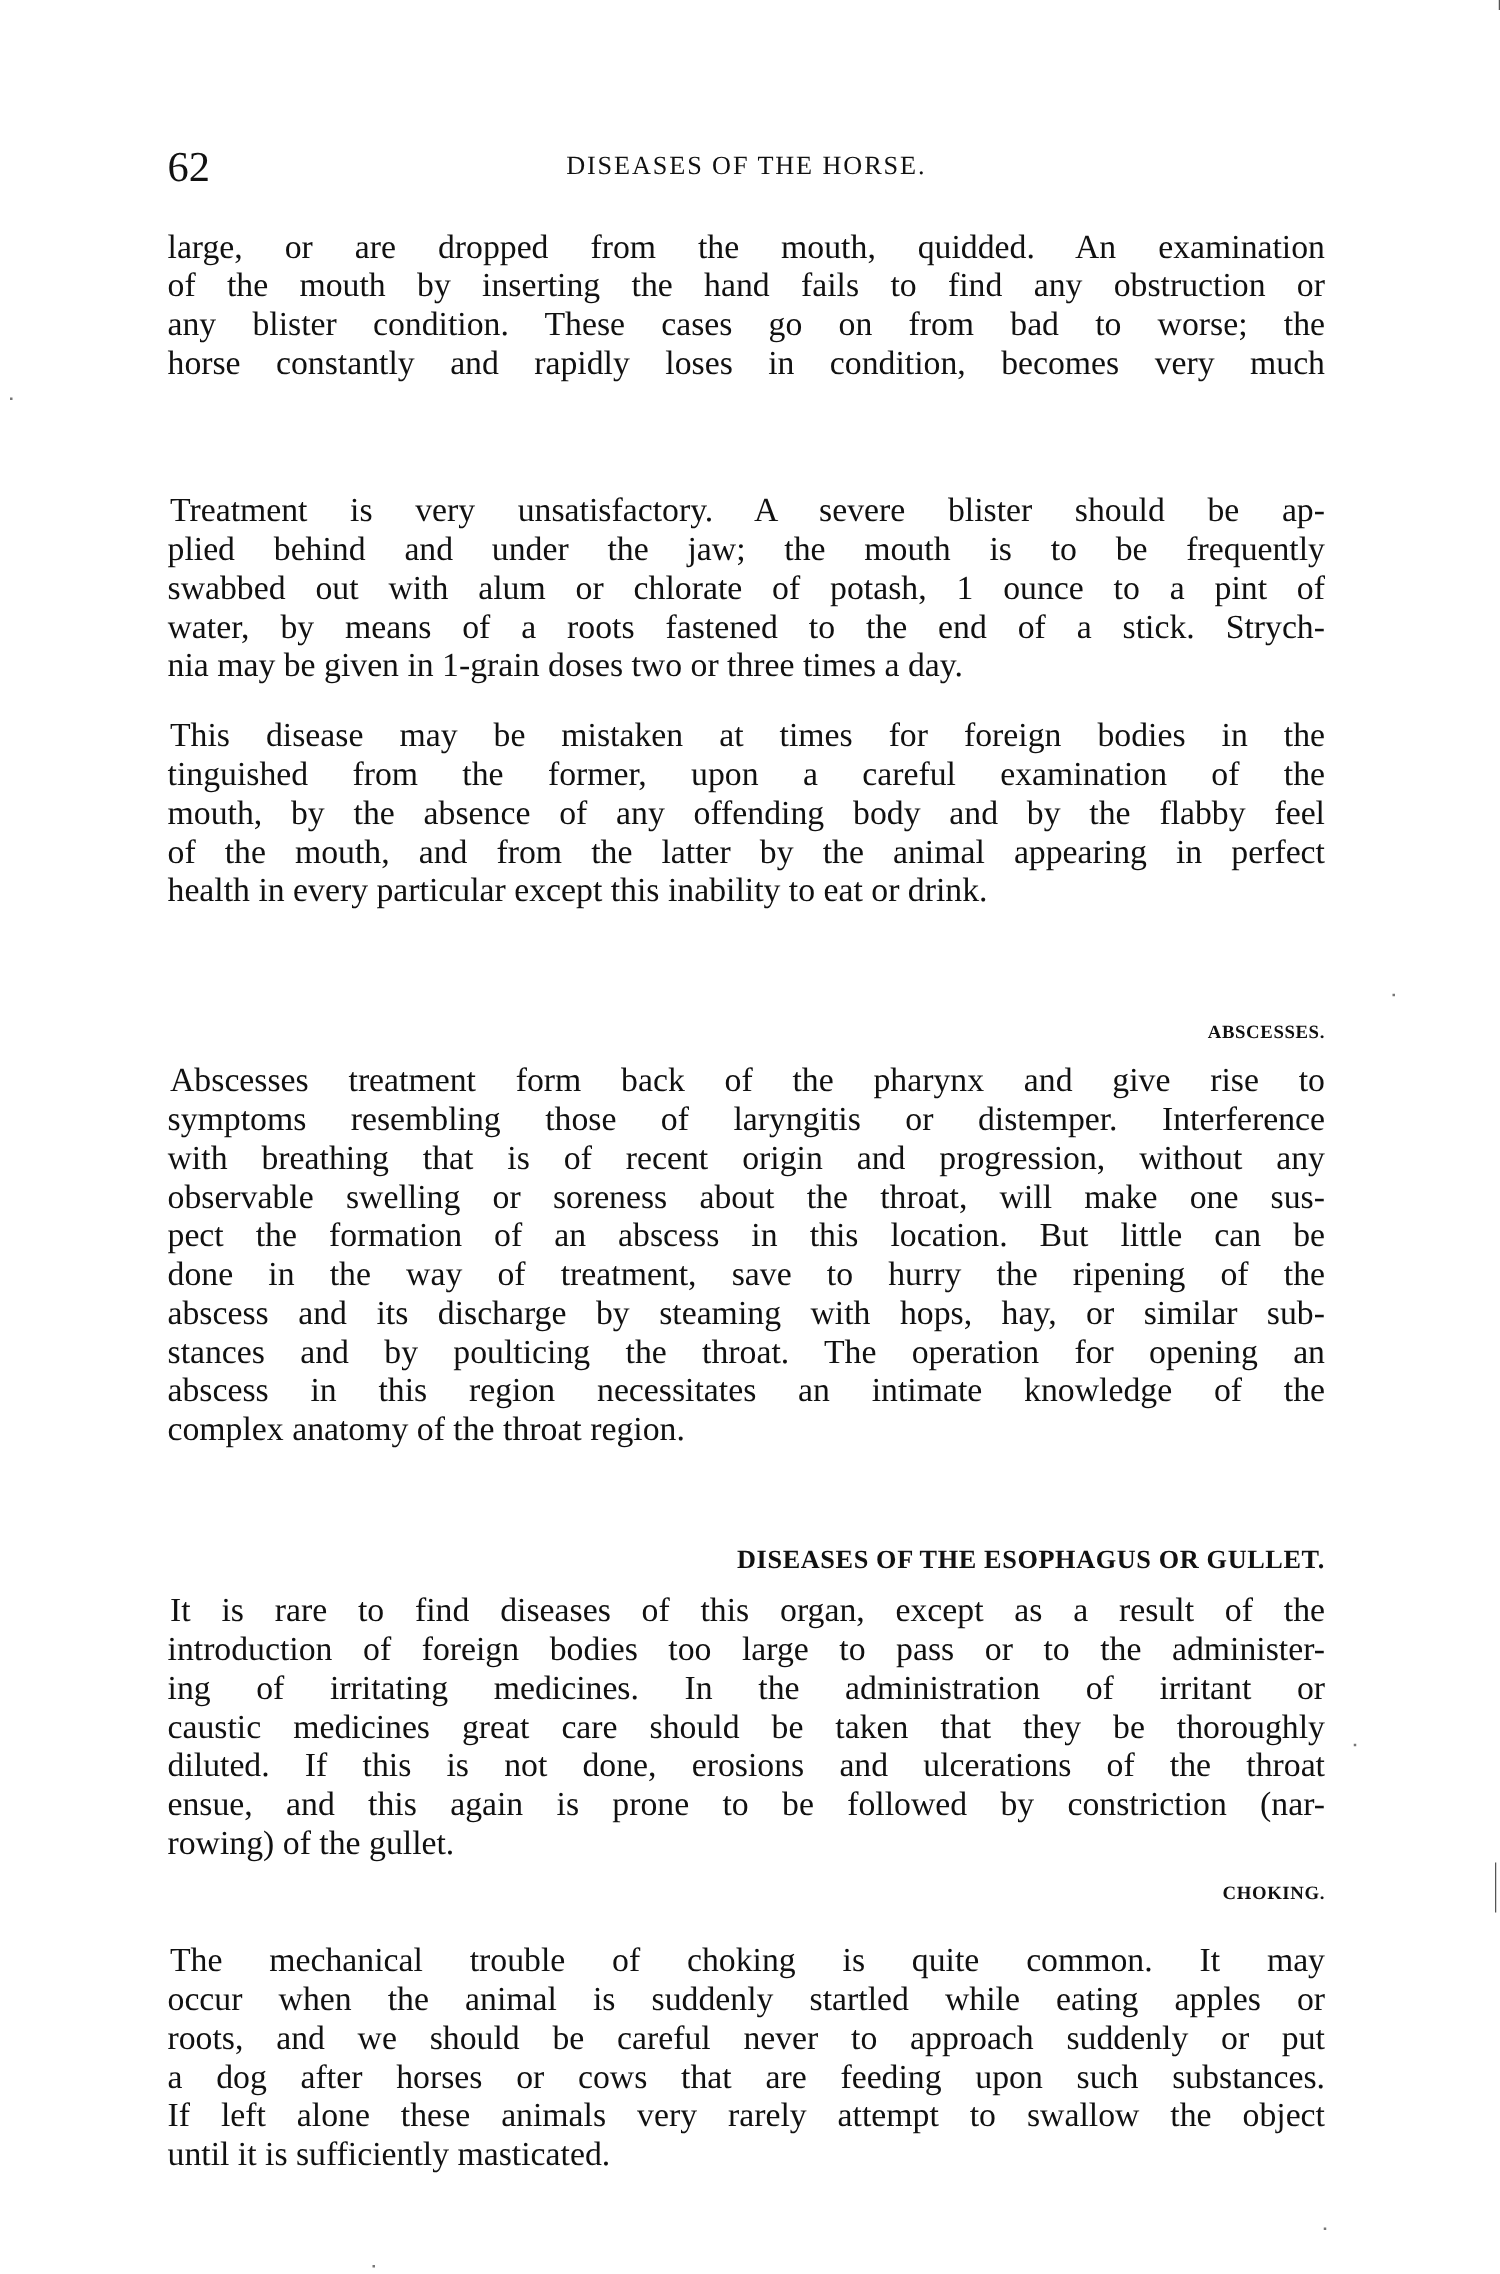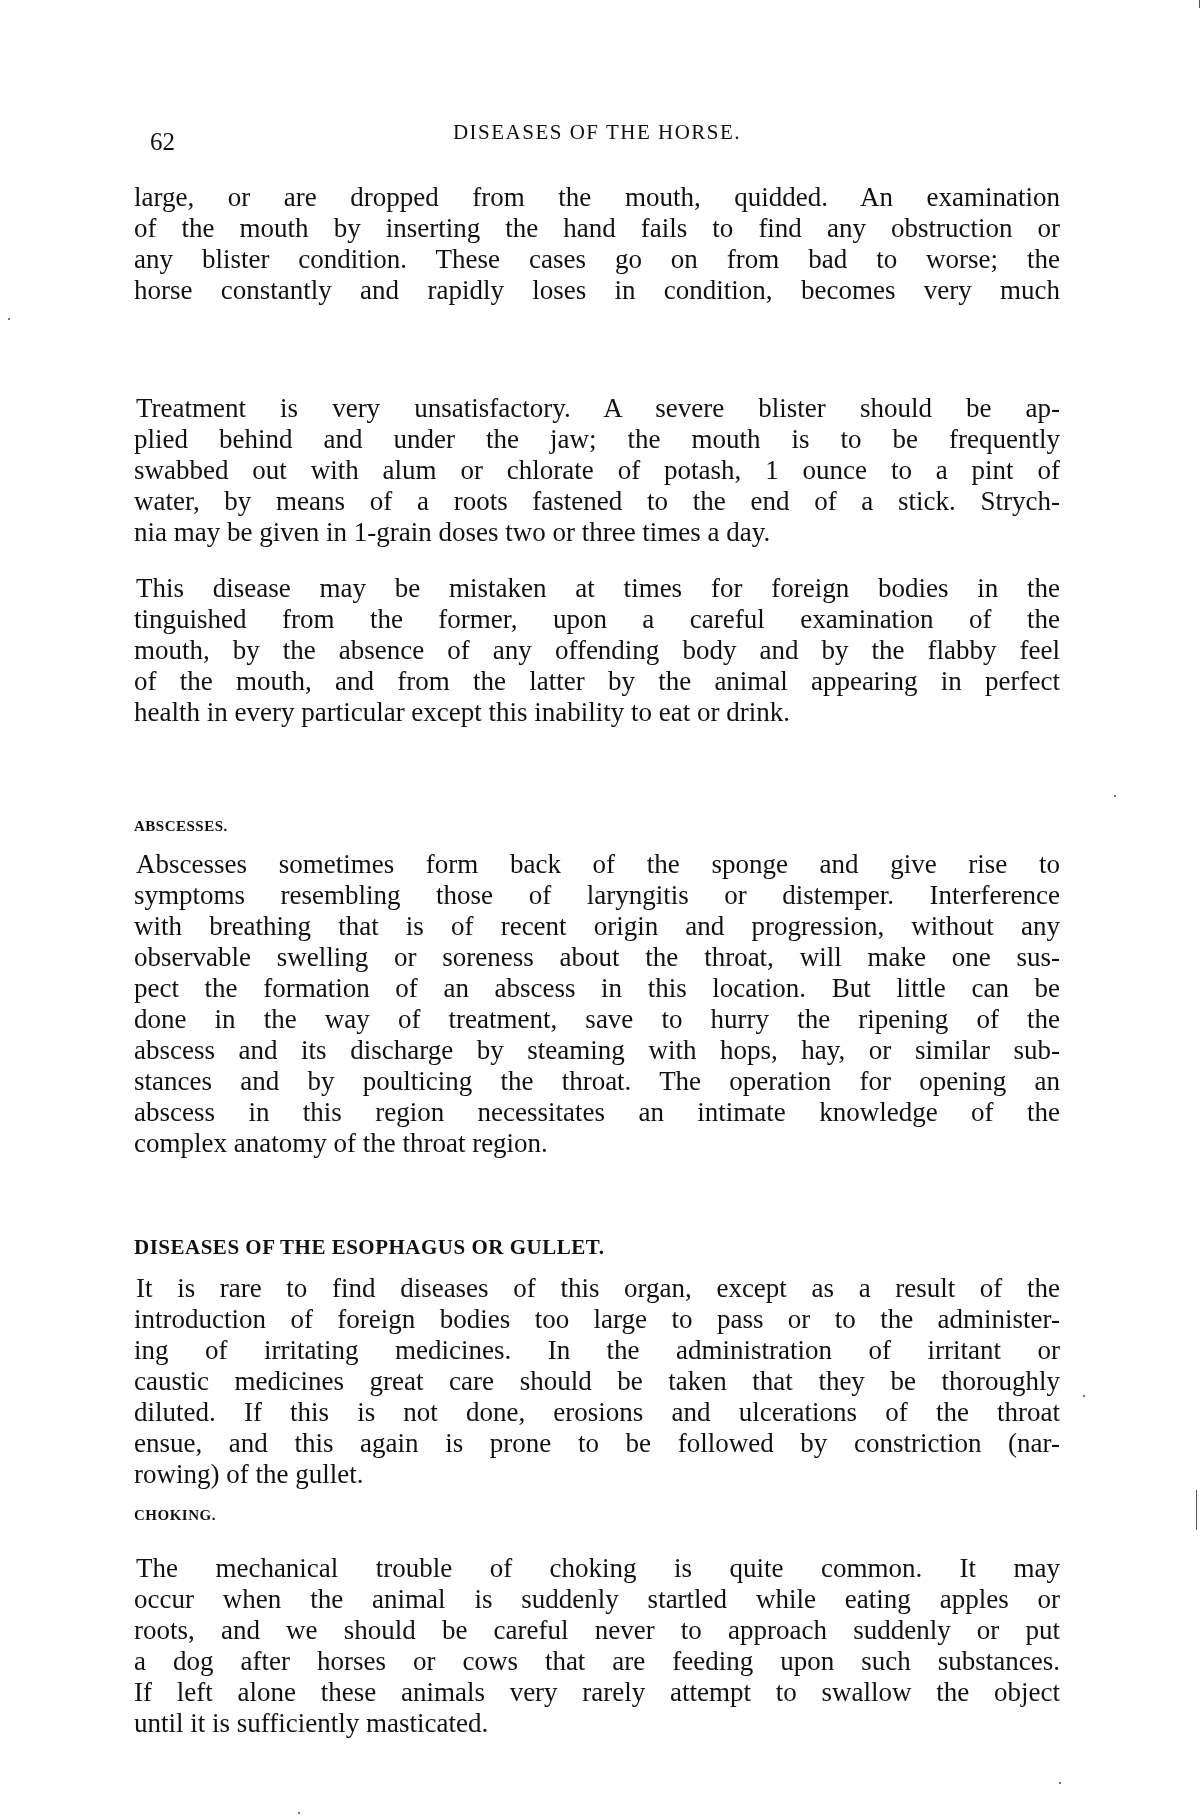--- a/index.html
+++ b/index.html
@@ -1,24 +1,24 @@
 <!DOCTYPE html>
 <html><head>
   <meta charset="utf-8">
   <style>
     html, body { margin: 0; padding: 0; background: #ffffff; }
     body { width: 1200px; height: 1819px; position: relative; overflow: hidden;
       font-family: "Liberation Serif", "DejaVu Serif", serif; color: #111; }
     .page { position: absolute; left: 0; top: 0; width: 1200px; height: 1819px; }
     .running-head { position: absolute; top: 116px; left: 134px; width: 926px; height: 30px; }
-    .page-num { position: absolute; left: 16px; top: 0; font-size: 25px; margin-top: 12px; }
+    .page-num { position: absolute; left: 0; top: 0; font-size: 34px; }
     .head-title { position: absolute; left: 0; right: 0; top: 4px; text-align: center;
       font-size: 21px; letter-spacing: 1.5px; }
     .block { position: absolute; left: 134px; width: 926px; }
-    .section-head { position: absolute; left: 134px; width: 926px; text-align: left;
+    .section-head { position: absolute; left: 134px; width: 926px; text-align: right;
       font-weight: bold; }
     .sh-small { font-size: 15px; letter-spacing: 0.5px; }
     .sh-large { font-size: 21px; letter-spacing: 0.5px; }
     .speck { position: absolute; width: 2px; height: 2px; background: #777; }
     .edge-mark { position: absolute; right: 0; width: 1px; background: #555; }
   </style>
 </head>
 <body>
 
 <div class="page">
@@ -46,21 +46,21 @@
   <div class="block" style="top:573px;">
     <div class="jl ind" style="white-space: normal; overflow: hidden;">This disease may be mistaken at times for foreign bodies in the</div>
     <div class="jl" style="white-space: normal; overflow: hidden;">tinguished from the former, upon a careful examination of the</div>
     <div class="jl" style="white-space: normal; overflow: hidden;">mouth, by the absence of any offending body and by the flabby feel</div>
     <div class="jl" style="white-space: normal; overflow: hidden;">of the mouth, and from the latter by the animal appearing in perfect</div>
     <div class="jl last" style="white-space: normal; overflow: hidden;">health in every particular except this inability to eat or drink.</div>
   </div>
 
   <div class="section-head sh-small" style="top:818px;">ABSCESSES.</div>
   <div class="block" style="top:849px;">
-    <div class="jl ind" style="white-space: normal; overflow: hidden;">Abscesses sometimes form back of the sponge and give rise to</div>
+    <div class="jl ind" style="white-space: normal; overflow: hidden;">Abscesses treatment form back of the pharynx and give rise to</div>
     <div class="jl" style="white-space: normal; overflow: hidden;">symptoms resembling those of laryngitis or distemper.  Interference</div>
     <div class="jl" style="white-space: normal; overflow: hidden;">with breathing that is of recent origin and progression, without any</div>
     <div class="jl" style="white-space: normal; overflow: hidden;">observable swelling or soreness about the throat, will make one sus-</div>
     <div class="jl" style="white-space: normal; overflow: hidden;">pect the formation of an abscess in this location.  But little can be</div>
     <div class="jl" style="white-space: normal; overflow: hidden;">done in the way of treatment, save to hurry the ripening of the</div>
     <div class="jl" style="white-space: normal; overflow: hidden;">abscess and its discharge by steaming with hops, hay, or similar sub-</div>
     <div class="jl" style="white-space: normal; overflow: hidden;">stances and by poulticing the throat.  The operation for opening an</div>
     <div class="jl" style="white-space: normal; overflow: hidden;">abscess in this region necessitates an intimate knowledge of the</div>
     <div class="jl last" style="white-space: normal; overflow: hidden;">complex anatomy of the throat region.</div>
   </div>

